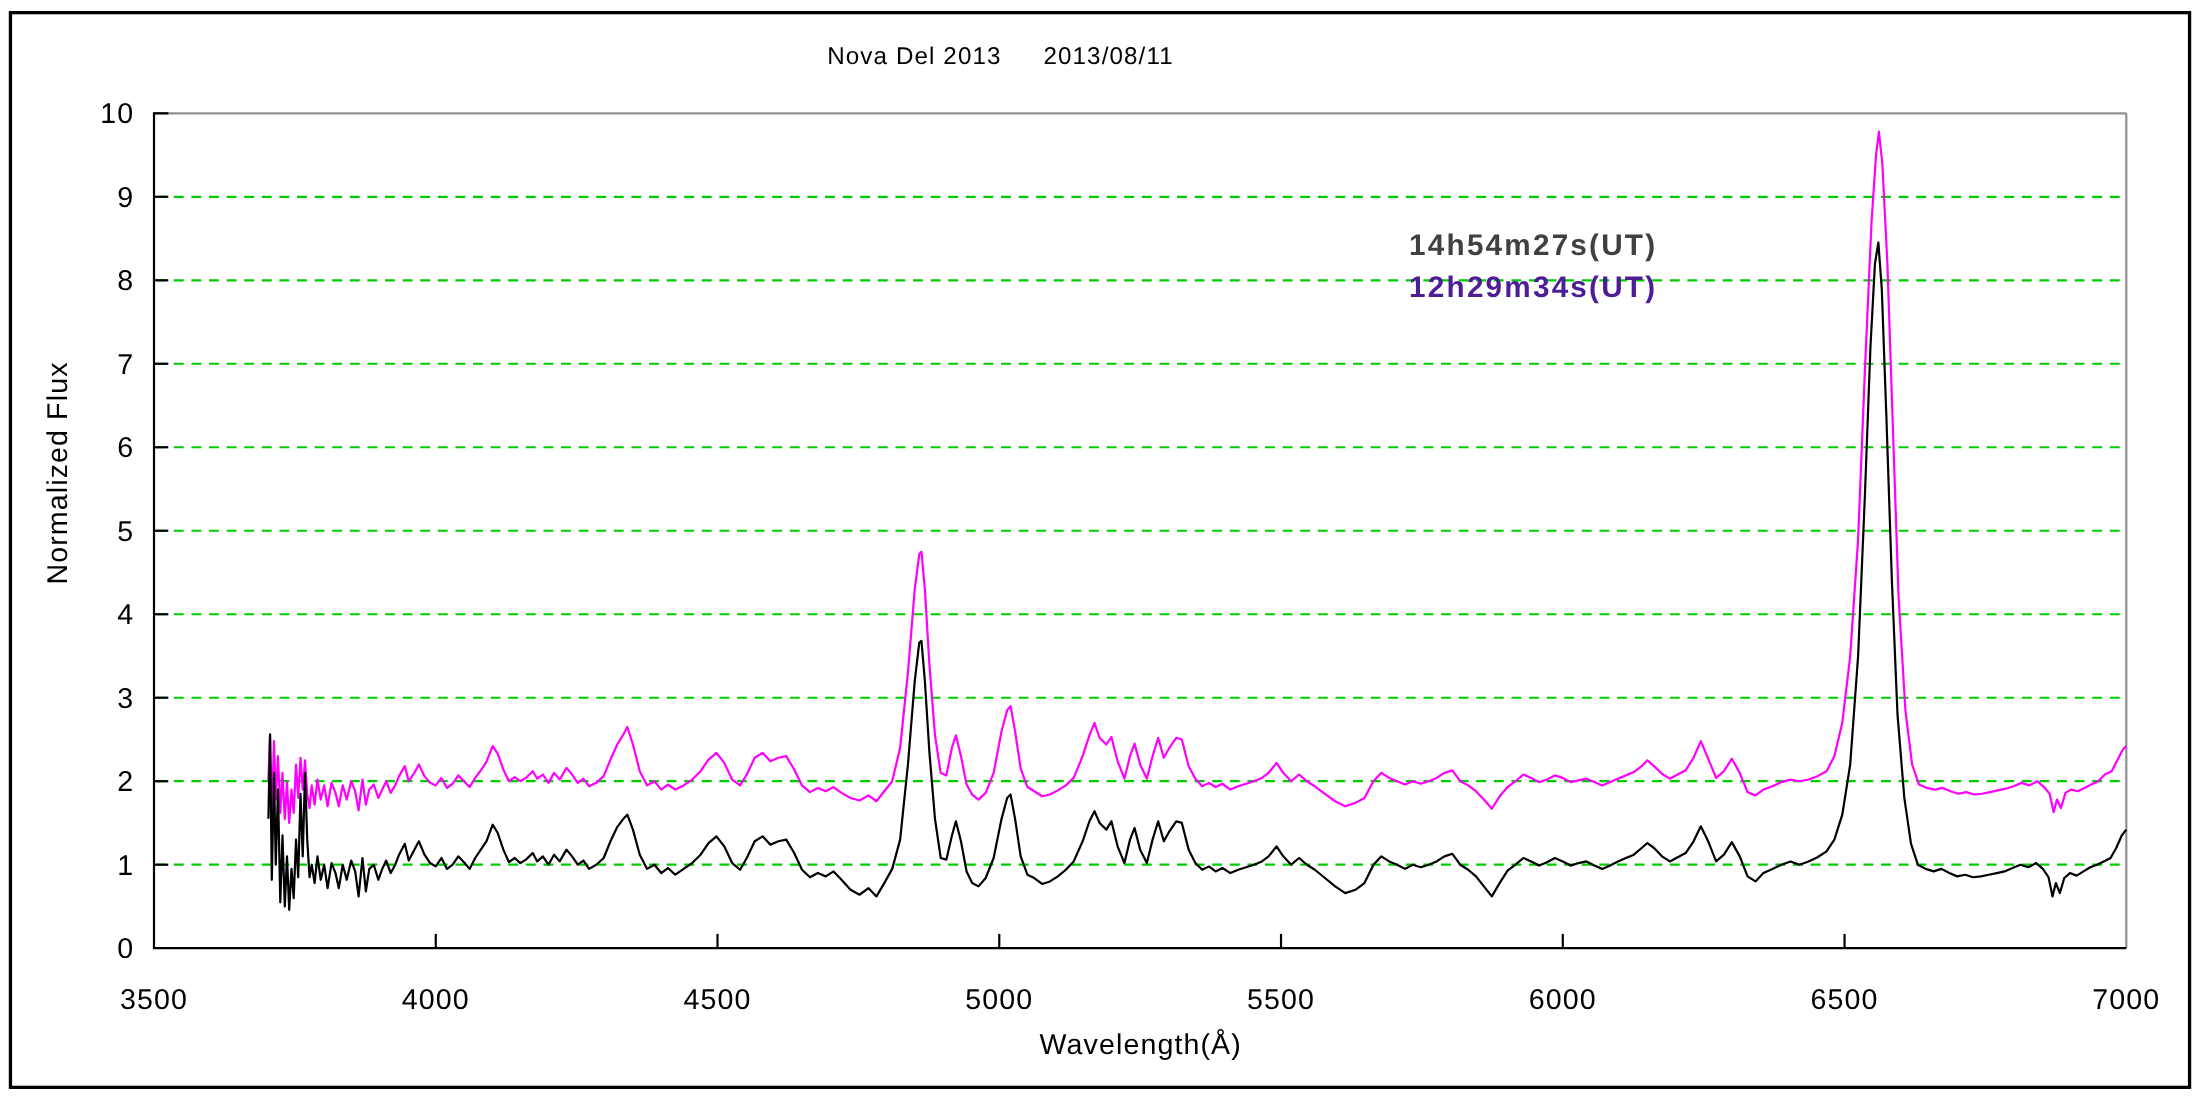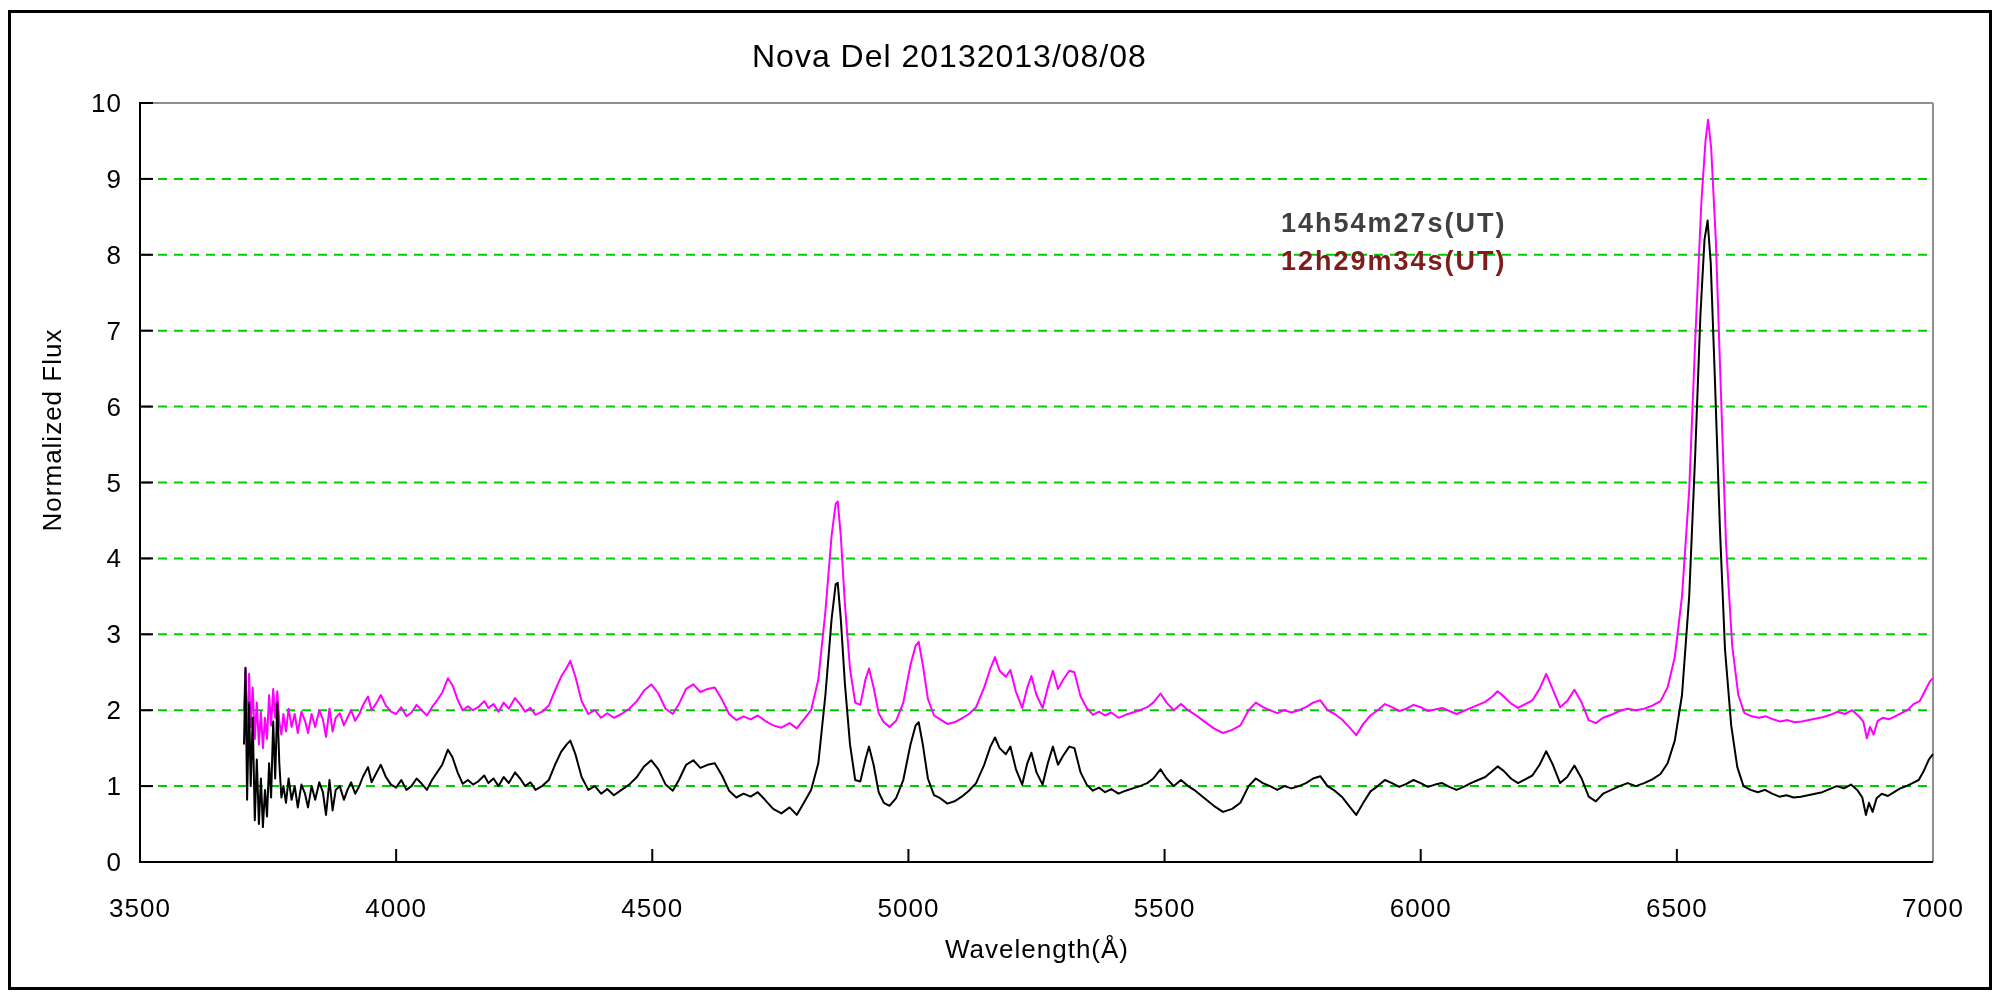--- a/index.html
+++ b/index.html
@@ -1,25 +1,25 @@
 <!DOCTYPE html>
 <html><head>
 <meta charset="utf-8">
 <style>
   html,body{margin:0;padding:0;background:#ffffff;}
   .page{position:relative;width:2000px;height:1000px;background:#ffffff;overflow:hidden;
         font-family:"Liberation Sans","DejaVu Sans",sans-serif;color:#000;}
   .outer-border{position:absolute;left:8px;top:10px;right:8px;bottom:10px;border:3px solid #000;}
   .chart-svg{position:absolute;left:0;top:0;width:2000px;height:1000px;}
-  .title-row{position:absolute;left:752px;top:38px;display:flex;
-             font-size:32px;letter-spacing:1px;white-space:nowrap;justify-content:space-between;}
+  .title-row{position:absolute;left:752px;top:38px;display:flex;gap:38px;
+             font-size:22px;letter-spacing:1px;white-space:nowrap;justify-content:space-between;}
   .legend{position:absolute;left:1281px;top:204px;font-size:27px;font-weight:bold;
           letter-spacing:2px;line-height:38px;white-space:nowrap;}
   .legend .s1{color:#404040;}
-  .legend .s2{color:#7f1d1d;}
+  .legend .s2{color:#4c1d95;}
   .xlabel{position:absolute;left:1037px;top:934px;transform:translateX(-50%);
           font-size:26px;letter-spacing:1px;}
   .ylabel{position:absolute;left:52px;top:430px;transform:translate(-50%,-50%) rotate(-90deg);
           font-size:26px;letter-spacing:1px;white-space:nowrap;}
 </style>
 </head>
 <body>
 
 <div class="page">
   <div class="outer-border"></div>
@@ -72,21 +72,21 @@
       <text x="122" y="339.70000000000005" text-anchor="end" font-size="26" letter-spacing="1" fill="#000">7</text>
       <text x="122" y="263.79999999999995" text-anchor="end" font-size="26" letter-spacing="1" fill="#000">8</text>
       <text x="122" y="187.89999999999998" text-anchor="end" font-size="26" letter-spacing="1" fill="#000">9</text>
       <text x="122" y="112" text-anchor="end" font-size="26" letter-spacing="1" fill="#000">10</text>
       <polyline points="244.0,710.2 245.5,668.5 247.1,739.0 249.1,673.8 250.7,726.9 252.7,687.4 254.8,739.0 256.8,702.6 258.9,744.4 260.9,711.7 262.9,748.1 265.0,717.8 267.0,739.0 269.1,695.0 271.1,725.4 273.2,688.9 275.2,717.8 277.3,691.2 279.3,721.6 281.4,734.5 283.4,714.0 286.0,731.5 288.6,708.7 291.6,726.9 294.7,714.0 297.8,733.0 301.4,711.7 305.0,720.8 308.0,733.0 311.6,714.0 315.2,726.9 319.3,710.2 322.9,719.3 326.0,736.8 329.5,708.7 332.6,731.5 335.7,717.8 339.8,713.2 343.9,725.4 347.5,717.8 351.1,710.2 355.2,720.8 359.3,714.0 362.8,705.6 368.0,696.5 371.6,710.2 376.7,702.6 380.8,695.0 385.9,705.6 391.0,711.7 396.1,714.0 401.3,707.2 406.4,716.3 411.5,712.5 416.6,704.9 421.8,710.2 426.9,715.5 432.0,707.2 437.1,700.3 442.2,692.7 447.9,678.3 452.5,685.2 457.6,699.6 462.7,710.2 467.9,706.4 473.0,710.2 478.1,707.2 484.3,701.1 488.4,707.9 493.5,704.1 498.6,711.7 503.7,702.6 508.8,708.7 515.0,698.1 520.1,704.1 525.2,711.7 530.4,707.9 535.5,714.8 542.1,711.7 548.8,705.6 555.0,690.5 561.1,676.8 566.7,667.7 570.3,660.9 575.4,676.8 581.6,701.1 588.3,714.0 594.9,710.2 601.1,717.8 607.2,713.2 613.9,717.8 621.5,714.0 629.2,708.7 636.9,701.1 644.1,690.5 651.3,684.4 658.4,693.5 665.6,708.7 672.8,714.0 678.9,704.1 686.1,688.9 693.3,684.4 700.4,692.0 707.6,688.9 714.8,687.4 722.0,699.6 729.1,714.0 736.3,720.1 743.5,716.3 750.6,719.3 757.8,715.5 765.0,720.8 773.2,725.4 781.4,727.7 789.6,723.1 796.8,728.4 803.9,719.3 811.1,710.2 818.3,679.8 825.4,611.5 831.6,535.6 835.7,503.8 837.7,501.5 840.8,535.6 844.9,603.9 850.0,668.5 855.2,702.6 860.3,704.9 865.4,679.8 869.0,668.5 873.6,687.4 878.7,713.2 883.8,722.3 889.5,726.9 896.1,720.8 903.3,702.6 910.5,664.7 915.6,645.7 918.7,641.9 922.8,664.7 927.9,698.8 934.0,715.5 940.2,719.3 947.4,723.9 954.5,722.3 961.7,718.5 968.9,714.0 976.1,707.2 984.2,687.4 990.4,668.5 995.0,657.1 999.6,670.7 1005.8,676.8 1010.4,670.0 1016.0,692.0 1022.2,707.9 1027.3,687.4 1031.4,676.0 1036.5,695.0 1042.6,707.9 1047.8,687.4 1052.9,670.7 1058.0,688.9 1063.1,679.8 1069.3,670.7 1074.4,672.3 1080.6,696.5 1086.7,707.9 1092.9,714.8 1099.0,711.7 1105.1,715.5 1111.3,712.5 1118.5,717.8 1125.6,714.8 1132.8,712.5 1140.0,710.2 1147.2,707.2 1153.3,702.6 1160.5,693.5 1166.6,702.6 1173.8,710.2 1181.0,704.1 1188.1,710.2 1195.3,714.8 1204.5,721.6 1213.8,728.4 1223.0,733.0 1232.2,729.9 1240.4,725.4 1248.6,710.2 1255.8,702.6 1262.9,707.2 1270.1,710.2 1277.3,713.2 1284.4,710.2 1291.6,712.5 1298.8,710.2 1306.0,707.2 1313.1,702.6 1320.3,700.3 1327.5,710.2 1334.7,714.0 1341.8,719.3 1349.0,726.9 1356.2,735.2 1363.3,723.9 1370.5,715.5 1377.7,710.2 1384.9,704.1 1392.0,707.2 1399.2,711.0 1406.4,708.7 1413.5,704.9 1420.7,707.2 1427.9,711.0 1435.1,709.4 1442.2,707.9 1449.4,711.0 1456.6,714.0 1463.7,711.0 1470.9,707.9 1478.1,704.9 1485.3,701.9 1492.4,696.5 1497.6,691.2 1503.7,696.5 1510.9,703.4 1518.0,707.9 1525.2,704.1 1532.4,700.3 1539.6,688.9 1546.2,673.8 1552.9,689.7 1560.1,707.2 1567.2,701.1 1574.4,689.7 1581.6,702.6 1588.7,720.1 1595.9,723.1 1603.1,717.8 1611.3,714.8 1619.5,711.0 1627.7,708.7 1635.9,710.2 1644.1,708.7 1652.3,705.6 1660.5,701.1 1667.6,687.4 1674.8,657.1 1682.0,596.4 1689.2,490.1 1695.3,338.3 1701.4,201.7 1705.5,141.0 1708.1,119.7 1711.2,148.5 1715.8,239.6 1720.9,391.4 1726.0,543.2 1732.2,645.7 1738.3,695.0 1744.5,713.2 1751.7,716.3 1758.8,717.8 1766.0,716.3 1773.2,719.3 1780.3,721.6 1787.5,720.1 1794.7,722.3 1801.9,721.6 1809.0,720.1 1816.2,718.5 1823.4,717.0 1830.5,714.8 1837.7,711.7 1844.9,714.0 1852.1,710.2 1858.2,715.5 1863.3,721.6 1866.9,738.3 1870.0,726.9 1873.6,734.5 1877.7,720.8 1882.8,717.8 1888.9,719.3 1895.1,716.3 1901.2,713.2 1907.4,710.2 1913.5,704.1 1919.7,701.1 1924.8,691.2 1929.9,681.4 1933.0,678.3" fill="none" stroke="#FF00FF" stroke-width="2" stroke-linejoin="round"></polyline>
       <polyline points="244.0,744.4 245.5,667.7 247.1,799.8 249.1,702.6 250.7,786.1 252.7,717.8 254.8,820.3 256.8,759.5 258.9,824.0 260.9,778.5 262.9,827.1 265.0,789.9 267.0,816.5 269.1,763.3 271.1,797.5 273.2,721.6 275.2,778.5 277.3,702.6 279.3,763.3 281.4,797.5 283.4,786.1 286.0,802.8 288.6,778.5 291.6,799.8 294.7,786.1 297.8,807.4 301.4,784.6 305.0,793.7 308.0,807.4 311.6,786.1 315.2,799.8 319.3,782.3 322.9,792.2 326.0,814.9 329.5,780.0 332.6,810.4 335.7,789.9 339.8,786.1 343.9,799.8 347.5,789.9 351.1,782.3 355.2,793.7 359.3,786.1 362.8,777.0 368.0,767.1 371.6,782.3 376.7,772.4 380.8,764.8 385.9,777.0 391.0,784.6 396.1,787.6 401.3,780.0 406.4,789.9 411.5,786.1 416.6,778.5 421.8,783.8 426.9,789.9 432.0,780.0 437.1,772.4 442.2,764.8 447.9,749.7 452.5,757.3 457.6,772.4 462.7,783.8 467.9,780.0 473.0,784.6 478.1,781.5 484.3,775.5 488.4,783.1 493.5,778.5 498.6,786.1 503.7,777.0 508.8,783.1 515.0,772.4 520.1,778.5 525.2,786.1 530.4,782.3 535.5,789.9 542.1,786.1 548.8,780.0 555.0,764.8 561.1,751.9 566.7,744.4 570.3,740.6 575.4,754.2 581.6,777.0 588.3,789.9 594.9,786.1 601.1,793.7 607.2,789.1 613.9,795.2 621.5,789.9 629.2,784.6 636.9,777.0 644.1,766.4 651.3,760.3 658.4,769.4 665.6,784.6 672.8,790.7 678.9,780.0 686.1,764.8 693.3,760.3 700.4,767.9 707.6,764.8 714.8,763.3 722.0,775.5 729.1,790.7 736.3,797.5 743.5,793.7 750.6,796.7 757.8,792.2 765.0,799.8 773.2,808.9 781.4,813.4 789.6,807.4 796.8,814.9 803.9,802.8 811.1,789.9 818.3,763.3 825.4,695.0 831.6,619.1 835.7,584.2 837.7,582.7 840.8,619.1 844.9,683.6 850.0,744.4 855.2,780.0 860.3,781.5 865.4,759.5 869.0,746.6 873.6,764.8 878.7,792.2 883.8,802.8 889.5,805.8 896.1,798.2 903.3,780.0 910.5,744.4 915.6,725.4 918.7,722.3 922.8,744.4 927.9,778.5 934.0,795.2 940.2,798.2 947.4,803.6 954.5,801.3 961.7,796.7 968.9,790.7 976.1,783.1 984.2,764.8 990.4,746.6 995.0,737.5 999.6,748.1 1005.8,754.2 1010.4,746.6 1016.0,769.4 1022.2,784.6 1027.3,763.3 1031.4,752.7 1036.5,772.4 1042.6,784.6 1047.8,763.3 1052.9,746.6 1058.0,764.8 1063.1,755.7 1069.3,746.6 1074.4,748.1 1080.6,772.4 1086.7,784.6 1092.9,790.7 1099.0,787.6 1105.1,792.2 1111.3,789.1 1118.5,793.7 1125.6,790.7 1132.8,788.4 1140.0,786.1 1147.2,783.1 1153.3,778.5 1160.5,769.4 1166.6,778.5 1173.8,786.1 1181.0,780.0 1188.1,786.1 1195.3,790.7 1204.5,798.2 1213.8,805.8 1223.0,811.9 1232.2,808.9 1240.4,802.8 1248.6,786.1 1255.8,778.5 1262.9,783.1 1270.1,786.1 1277.3,789.9 1284.4,786.1 1291.6,788.4 1298.8,786.1 1306.0,783.1 1313.1,778.5 1320.3,776.2 1327.5,786.1 1334.7,790.7 1341.8,796.7 1349.0,805.8 1356.2,814.9 1363.3,802.8 1370.5,791.4 1377.7,786.1 1384.9,780.0 1392.0,783.1 1399.2,786.9 1406.4,783.8 1413.5,780.0 1420.7,783.1 1427.9,786.9 1435.1,784.6 1442.2,783.1 1449.4,786.9 1456.6,789.9 1463.7,786.9 1470.9,783.1 1478.1,780.0 1485.3,777.0 1492.4,770.9 1497.6,766.4 1503.7,770.9 1510.9,778.5 1518.0,783.1 1525.2,779.3 1532.4,775.5 1539.6,764.8 1546.2,751.2 1552.9,764.8 1560.1,783.1 1567.2,777.0 1574.4,765.6 1581.6,778.5 1588.7,796.7 1595.9,801.3 1603.1,793.7 1611.3,789.9 1619.5,786.1 1627.7,783.1 1635.9,786.1 1644.1,783.1 1652.3,779.3 1660.5,774.0 1667.6,763.3 1674.8,740.6 1682.0,695.0 1689.2,596.4 1695.3,452.1 1700.4,315.5 1704.5,239.6 1707.6,220.6 1710.7,262.4 1714.8,376.2 1719.9,528.0 1725.0,649.5 1731.2,725.4 1737.3,767.1 1743.5,786.1 1750.6,789.9 1757.8,792.2 1765.0,789.9 1772.1,793.7 1779.3,796.7 1786.5,795.2 1793.7,797.5 1800.8,796.7 1808.0,795.2 1815.2,793.7 1822.3,792.2 1829.5,789.1 1836.7,786.1 1843.9,788.4 1851.0,784.6 1857.2,789.9 1862.3,797.5 1865.9,814.9 1869.0,802.8 1872.6,811.9 1876.6,798.2 1881.8,793.7 1887.9,796.0 1894.1,792.2 1900.2,788.4 1906.4,786.1 1912.5,783.1 1918.7,780.0 1923.8,770.9 1928.9,759.5 1933.0,754.2" fill="none" stroke="#000000" stroke-width="2" stroke-linejoin="round"></polyline>
     </svg>
 
   <div class="title-row">
     <span>Nova Del 2013</span>
-    <span>2013/08/08</span>
+    <span>2013/08/11</span>
   </div>
 
   <div class="legend">
     <div class="s1">14h54m27s(UT)</div>
     <div class="s2">12h29m34s(UT)</div>
   </div>
 
   <div class="ylabel">Normalized Flux</div>
   <div class="xlabel">Wavelength(Å)</div>
 </div>

